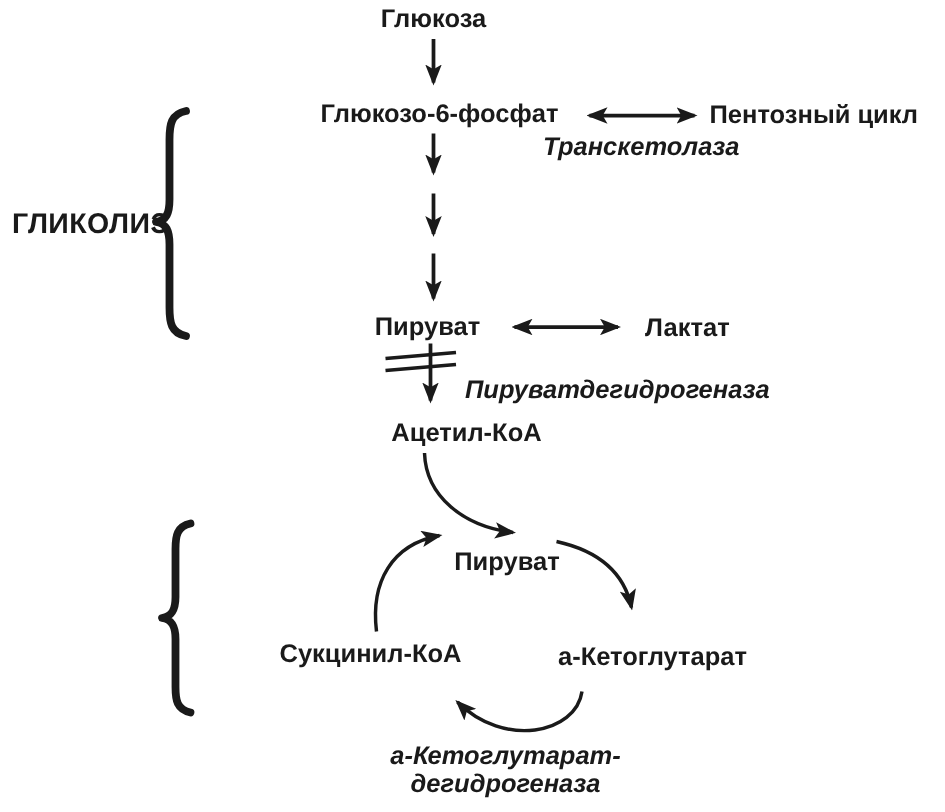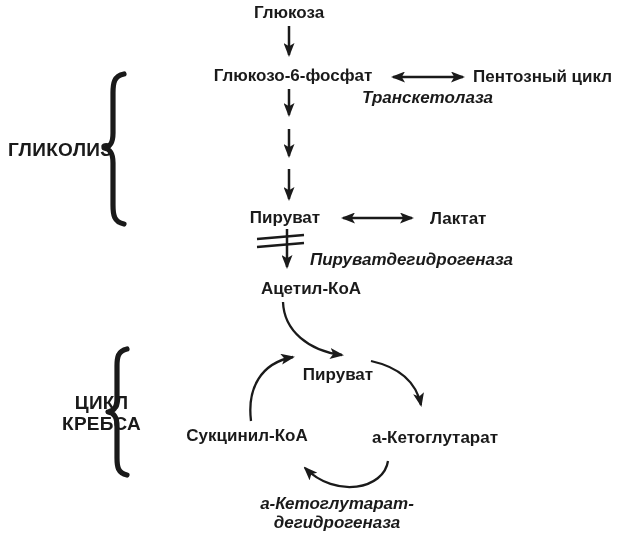--- a/index.html
+++ b/index.html
@@ -51,24 +51,20 @@
 
     <g stroke="#1a1a1a" stroke-width="5.2" fill="none" stroke-linecap="round" stroke-linejoin="round">
       <path d="M 124,74 C 114,76 113,83 113,93 L 113,133 C 113,142 111,147 104,148
                C 111,149 113,154 113,163 L 113,205 C 113,215 114,222 124,224"></path>
       <path d="M 127,349 C 118,351 117,357 117,366 L 117,398 C 117,406 115,411 108,412
                C 115,413 117,418 117,426 L 117,458 C 117,467 118,473 127,475"></path>
     </g>
   </svg>
 
   <div class="t side" style="left:8px; top:139px;">ГЛИКОЛИЗ</div>
-  <div class="t side stack" style="left:62px; top:392px;">
-    <span>ЦИКЛ</span>
-    <span>КРЕБСА</span>
-  </div>
 
   <div class="t c" style="left:289px; top:3px;">Глюкоза</div>
   <div class="t c" style="left:293px; top:66px;">Глюкозо-6-фосфат</div>
   <div class="t" style="left:473px; top:67px;">Пентозный цикл</div>
   <div class="t c" style="left:285px; top:208px;">Пируват</div>
   <div class="t" style="left:430px; top:209px;">Лактат</div>
   <div class="t c" style="left:287px; top:279px;margin-left:24px;">Ацетил-КоА</div>
   <div class="t c" style="left:338px; top:365px;">Пируват</div>
   <div class="t c" style="left:247px; top:426px;">Сукцинил-КоА</div>
   <div class="t c" style="left:435px; top:428px;">а-Кетоглутарат</div>

